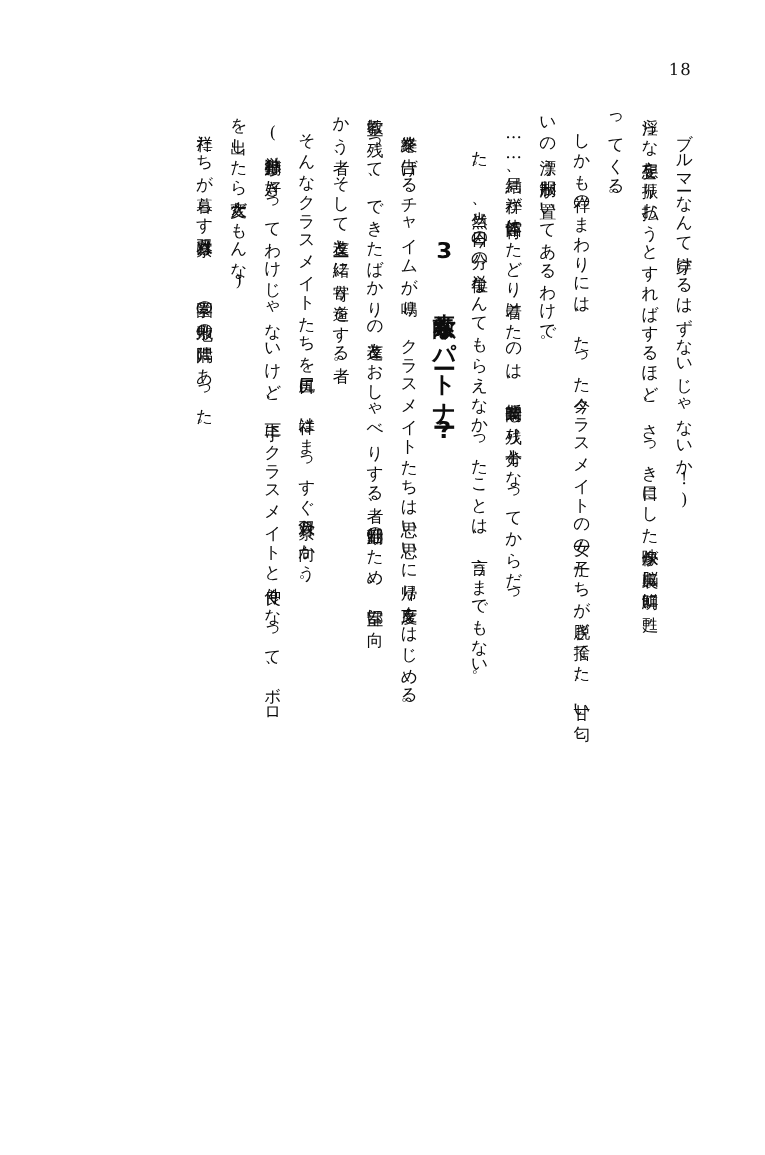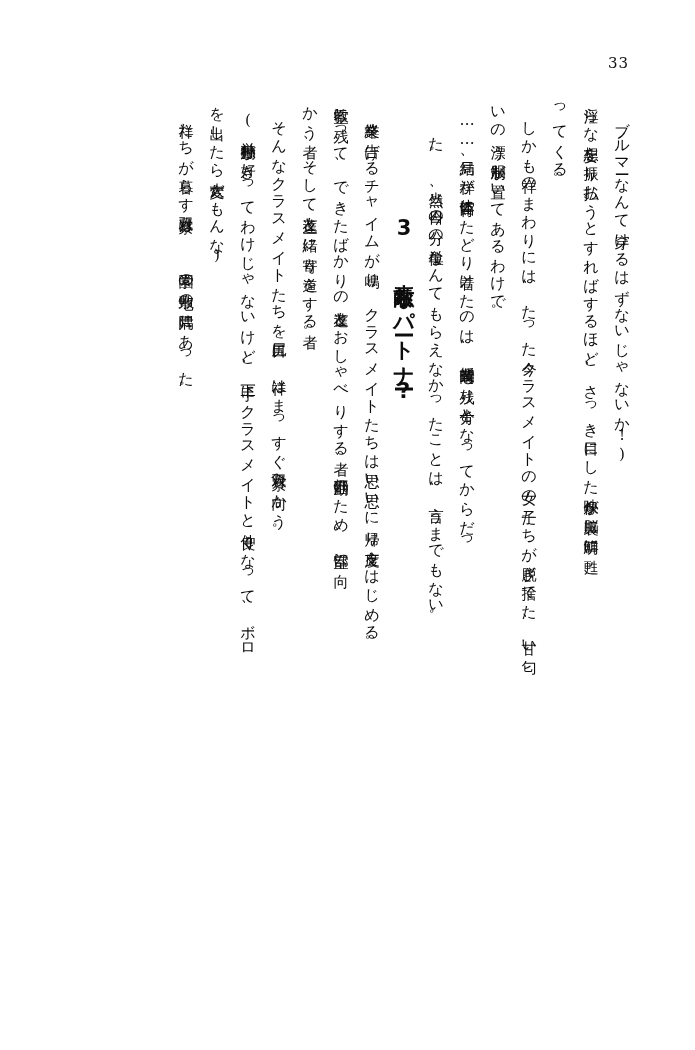--- a/index.html
+++ b/index.html
@@ -61,21 +61,21 @@
   }
   .col.indent2 {
     padding-top: 30px;
   }
 </style>
 </head>
 <body>
 
 <div class="page">
 
-  <div class="page-number">33</div>
+  <div class="page-number">18</div>
 
   <div class="body-text">
       <div class="col indent">ブルマーなんて穿けるはずないじゃないか!)</div>
       <div class="col">淫らな妄想を振り払おうとすればするほど、さっき目にした映像が脳裏に鮮明に甦</div>
       <div class="col">ってくる。</div>
       <div class="col indent">しかも祥のまわりには、たった今クラスメイトの女の子たちが脱ぎ捨てた、甘い匂</div>
       <div class="col">いの漂う制服が置いてあるわけで。</div>
       <div class="col indent">……結局、祥が体育館にたどり着けたのは、授業時間も残り十分となってからだっ</div>
       <div class="col indent2">た。 当然、今日の分の単位なんてもらえなかったことは、言うまでもない。</div>
       <div class="col heading">3 素敵なパートナー?</div>

